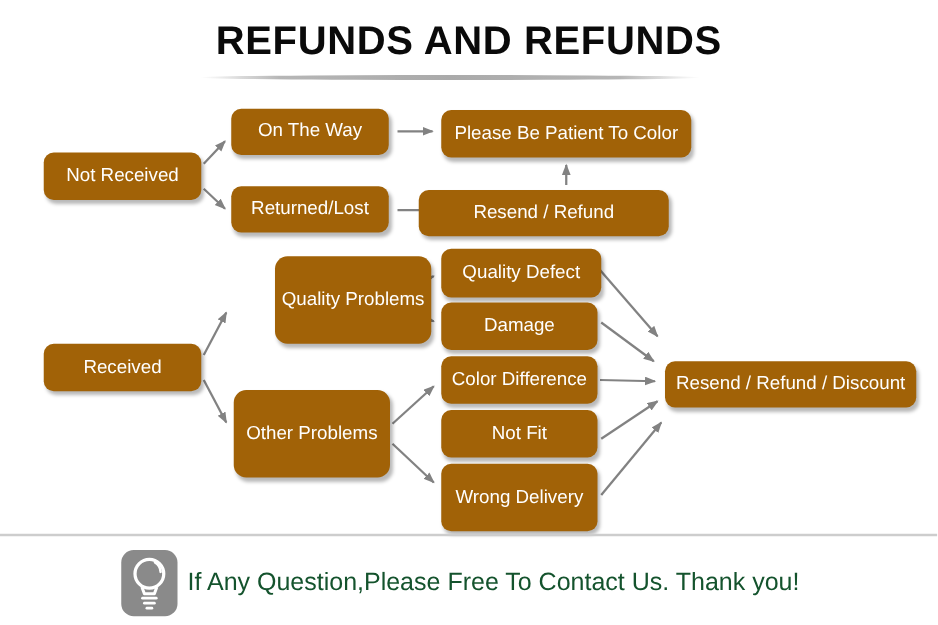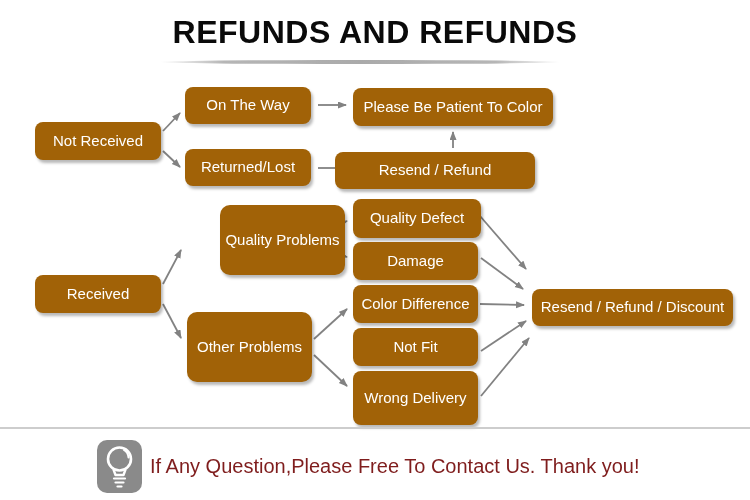--- a/index.html
+++ b/index.html
@@ -35,21 +35,21 @@
   .n-not-fit{left:353px;top:328px;width:125px;height:38px;}
   .n-wrong-delivery{left:353px;top:371px;width:125px;height:54px;}
   .n-rrd{left:532px;top:289px;width:201px;height:37px;}
   .footer-divider{position:absolute;left:0;top:427px;width:750px;height:2px;background:#cdcdcd;}
   .footer-icon{
     position:absolute;left:97px;top:440px;width:45px;height:53px;
     background:#8a8a8a;border-radius:10px;
   }
   .footer-text{
     position:absolute;left:150px;top:440px;height:53px;display:flex;align-items:center;
-    font-size:20px;color:#7f1d1d;
+    font-size:20px;color:#14532d;
   }
 </style>
 </head>
 <body>
 
 <div class="stage">
 
   <h1 class="title">REFUNDS AND REFUNDS</h1>
   <div class="title-underline"></div>
 

